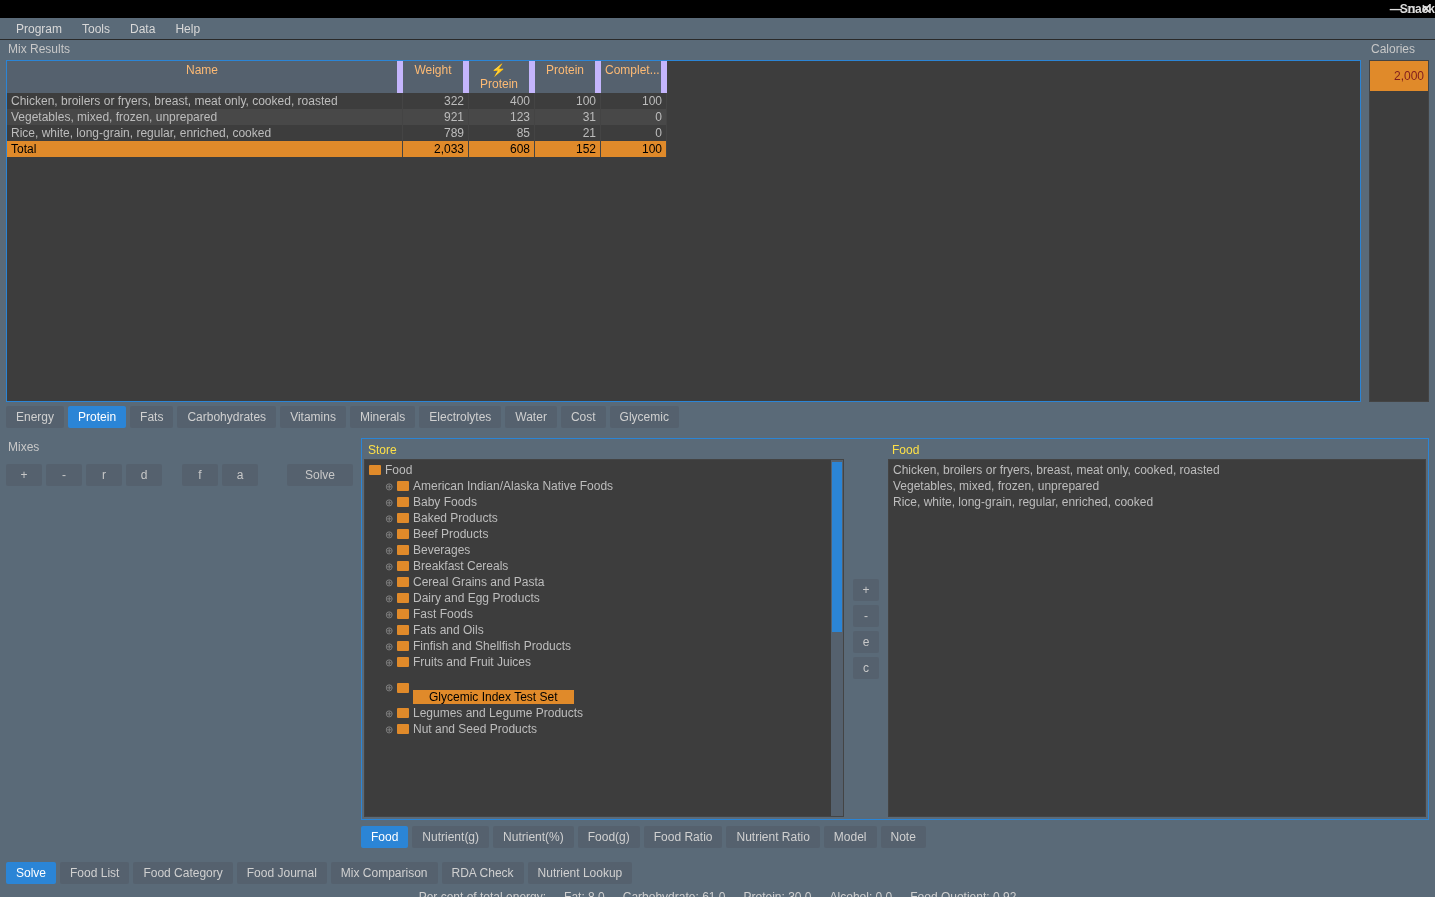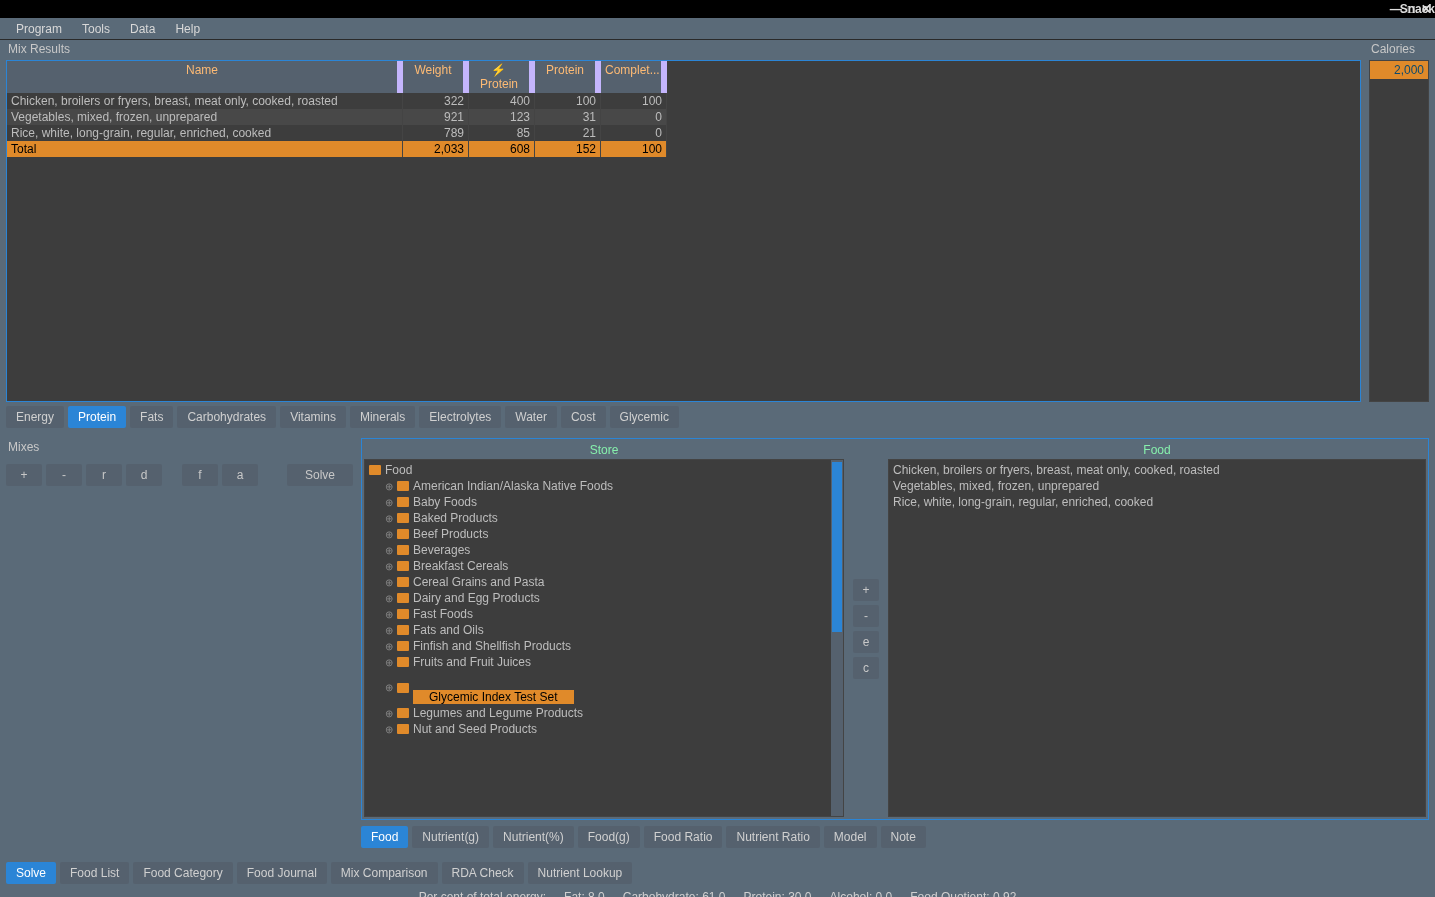--- a/index.html
+++ b/index.html
@@ -68,23 +68,23 @@
 .calories-panel {
   width: 60px;
 }
 .calories-box {
   border: 1px solid #444;
   background: #3d3d3d;
   height: 342px;
 }
 .calories-value {
   background: #e08a2a;
-  color: #0c4a6e;
+  color: #7f1d1d;
   text-align: right;
-  padding: 2px 4px;
+  padding: 8px 4px;
 }
 .results-table {
   width: 660px;
 }
 .results-header {
   display: flex;
   background: #55616e;
 }
 .results-header .th {
   border-right: 6px solid #c4b5fd;
@@ -173,23 +173,22 @@
   gap: 6px;
   border: 1px solid #2b85d6;
   padding: 2px;
 }
 .store-panel {
   width: 480px;
   display: flex;
   flex-direction: column;
 }
 .panel-header {
-  color: #86efac;
+  color: #fde047;
   padding: 2px 4px;
-  text-align: center;
 }
 .tree {
   flex: 1;
   border: 1px solid #444;
   background: #3d3d3d;
   position: relative;
   overflow: hidden;
 }
 .tree-scroll {
   position: absolute;

